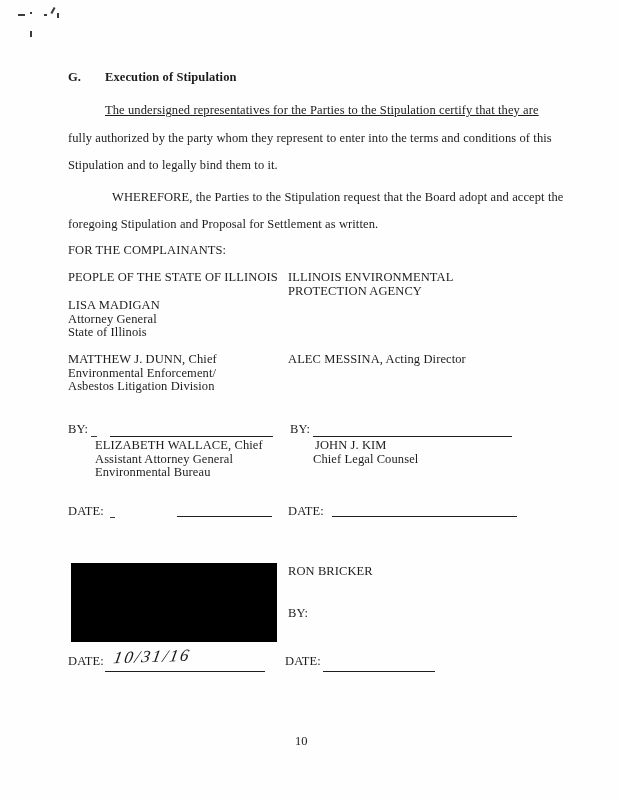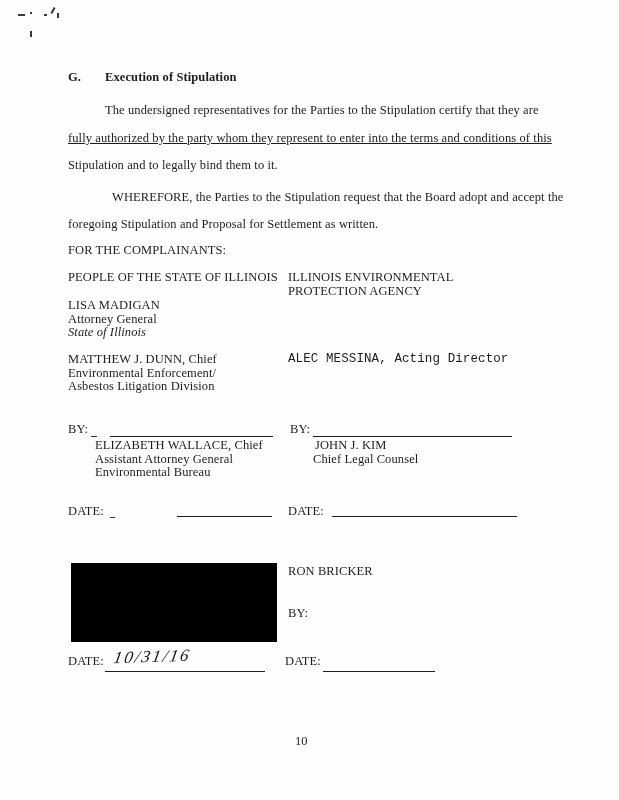--- a/index.html
+++ b/index.html
@@ -37,42 +37,42 @@
   <div class="speck" style="left:18px;top:14px;width:7px;height:2px;"></div>
   <div class="speck" style="left:30px;top:12px;width:2px;height:2px;"></div>
   <div class="speck" style="left:44px;top:14px;width:3px;height:2px;"></div>
   <div class="speck" style="left:52px;top:7px;width:2px;height:7px;transform:rotate(28deg);"></div>
   <div class="speck" style="left:57px;top:13px;width:2px;height:5px;"></div>
   <div class="speck" style="left:30px;top:31px;width:2px;height:6px;"></div>
 
   <span class="t b" style="left:68px;top:71px;">G.</span>
   <span class="t b" style="left:105px;top:71px;">Execution of Stipulation</span>
 
-  <span class="t" style="left:105px;top:104px;">The undersigned representatives for the Parties to the Stipulation certify that they are</span>
-  <span class="t" style="left:68px;top:132px;text-decoration:underline;">fully authorized by the party whom they represent to enter into the terms and conditions of this</span>
+  <span class="t" style="left:105px;top:104px;text-decoration:underline;">The undersigned representatives for the Parties to the Stipulation certify that they are</span>
+  <span class="t" style="left:68px;top:132px;">fully authorized by the party whom they represent to enter into the terms and conditions of this</span>
   <span class="t" style="left:68px;top:159px;">Stipulation and to legally bind them to it.</span>
 
   <span class="t" style="left:112px;top:191px;">WHEREFORE, the Parties to the Stipulation request that the Board adopt and accept the</span>
   <span class="t" style="left:68px;top:218px;">foregoing Stipulation and Proposal for Settlement as written.</span>
 
   <span class="t" style="left:68px;top:244px;">FOR THE COMPLAINANTS:</span>
 
   <span class="t" style="left:68px;top:271px;">PEOPLE OF THE STATE OF ILLINOIS</span>
   <span class="t" style="left:288px;top:271px;">ILLINOIS ENVIRONMENTAL</span>
   <span class="t" style="left:288px;top:285px;">PROTECTION AGENCY</span>
 
   <span class="t" style="left:68px;top:299px;">LISA MADIGAN</span>
   <span class="t" style="left:68px;top:313px;">Attorney General</span>
-  <span class="t" style="left:68px;top:326px;font-style:italic;">State of Illinois</span>
+  <span class="t" style="left:68px;top:326px;">State of Illinois</span>
 
   <span class="t" style="left:68px;top:353px;">MATTHEW J. DUNN, Chief</span>
   <span class="t" style="left:68px;top:367px;">Environmental Enforcement/</span>
   <span class="t" style="left:68px;top:380px;">Asbestos Litigation Division</span>
 
-  <span class="t" style="left:288px;top:353px;font-family:Liberation Mono, monospace;">ALEC MESSINA, Acting Director</span>
+  <span class="t" style="left:288px;top:353px;">ALEC MESSINA, Acting Director</span>
 
   <span class="t" style="left:68px;top:423px;">BY:</span>
   <div class="speck" style="left:91px;top:436px;width:6px;height:1px;"></div>
   <div class="rule" style="left:110px;top:436px;width:163px;"></div>
   <span class="t" style="left:290px;top:423px;">BY:</span>
   <div class="rule" style="left:313px;top:436px;width:199px;"></div>
 
   <span class="t" style="left:95px;top:439px;">ELIZABETH WALLACE, Chief</span>
   <span class="t" style="left:95px;top:453px;">Assistant Attorney General</span>
   <span class="t" style="left:95px;top:466px;">Environmental Bureau</span>

